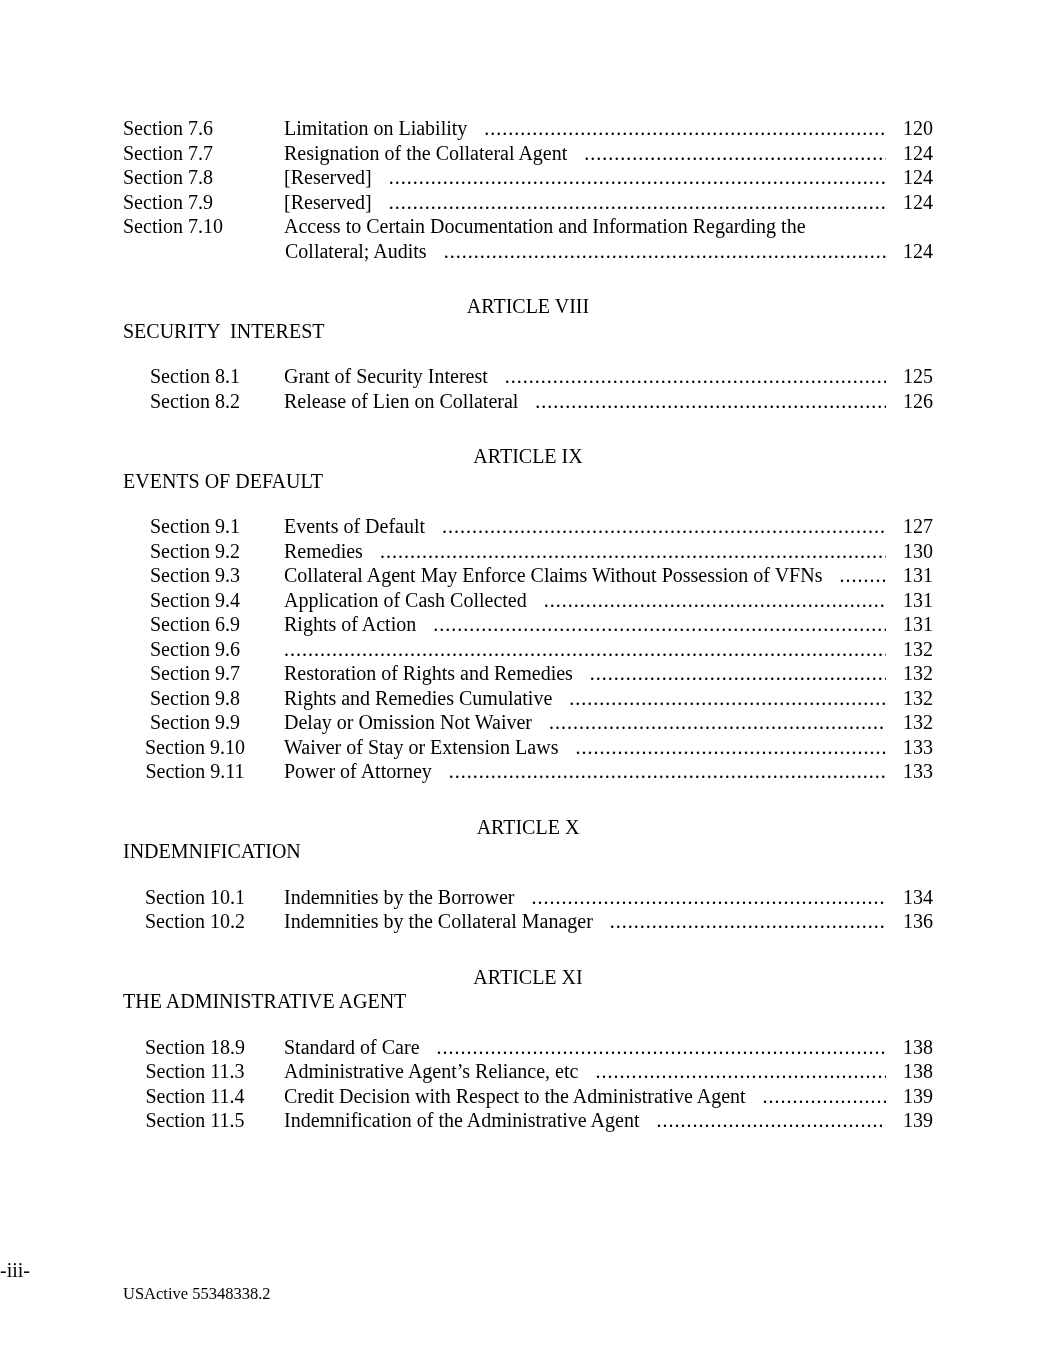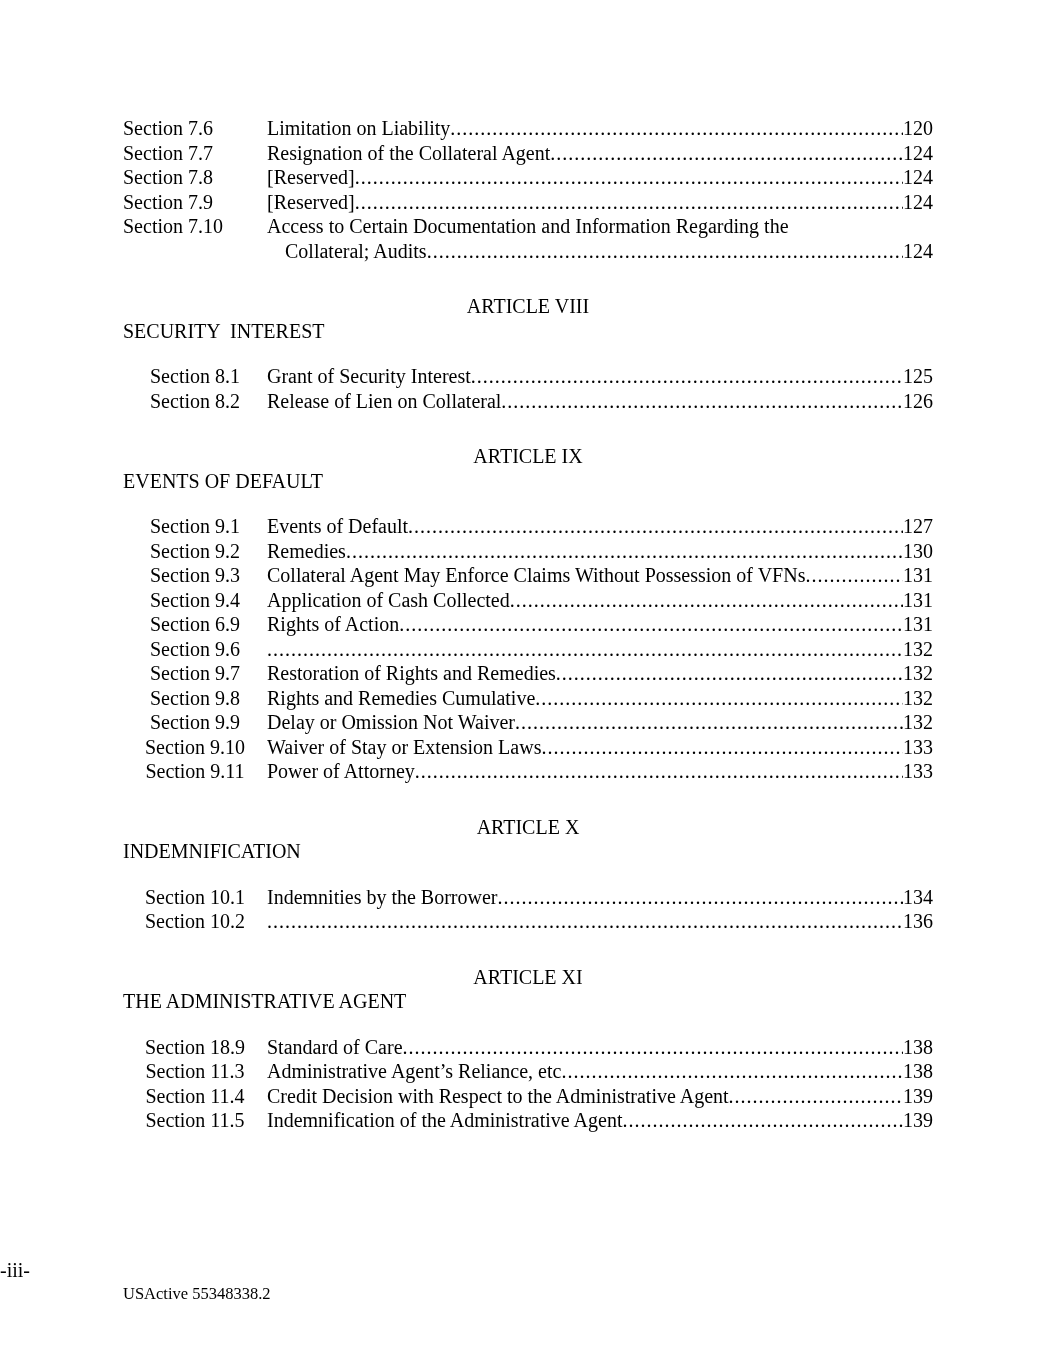--- a/index.html
+++ b/index.html
@@ -13,21 +13,21 @@
     overflow: hidden;
   }
   .content {
     position: absolute;
     left: 123px;
     top: 116px;
     width: 810px;
     font-size: 20px;
     line-height: 24.5px;
   }
-  .toc-row { display: flex; align-items: baseline; }
+  .toc-row { display: flex; align-items: baseline; gap: 17px; }
   .sec { flex: 0 0 144px; white-space: nowrap; }
   .title { white-space: nowrap; flex: 0 0 auto; }
   .dots { flex: 1 1 auto; overflow: hidden; white-space: nowrap; min-width: 0; }
   .dots::after {
     letter-spacing: 1px;
     content: ".............................." ".............................."
              ".............................." ".............................."
              ".............................." ".............................."
              ".............................." ".............................."
              ".............................." "..............................";
@@ -184,20 +184,21 @@
       <div class="article-subtitle">INDEMNIFICATION</div>
       <div class="article-entries">
         <div class="toc-row">
           <span class="sec">Section 10.1</span>
           <span class="title">Indemnities by the Borrower</span>
           <span class="dots"></span>
           <span class="pg">134</span>
         </div>
         <div class="toc-row">
           <span class="sec">Section 10.2</span>
+          <span class="title">Indemnities by the Collateral Manager</span>
           <span class="dots"></span>
           <span class="pg">136</span>
         </div>
       </div>
     </div>
 
     <div>
       <div class="article-heading">ARTICLE XI</div>
       <div class="article-subtitle">THE ADMINISTRATIVE AGENT</div>
       <div class="article-entries">

